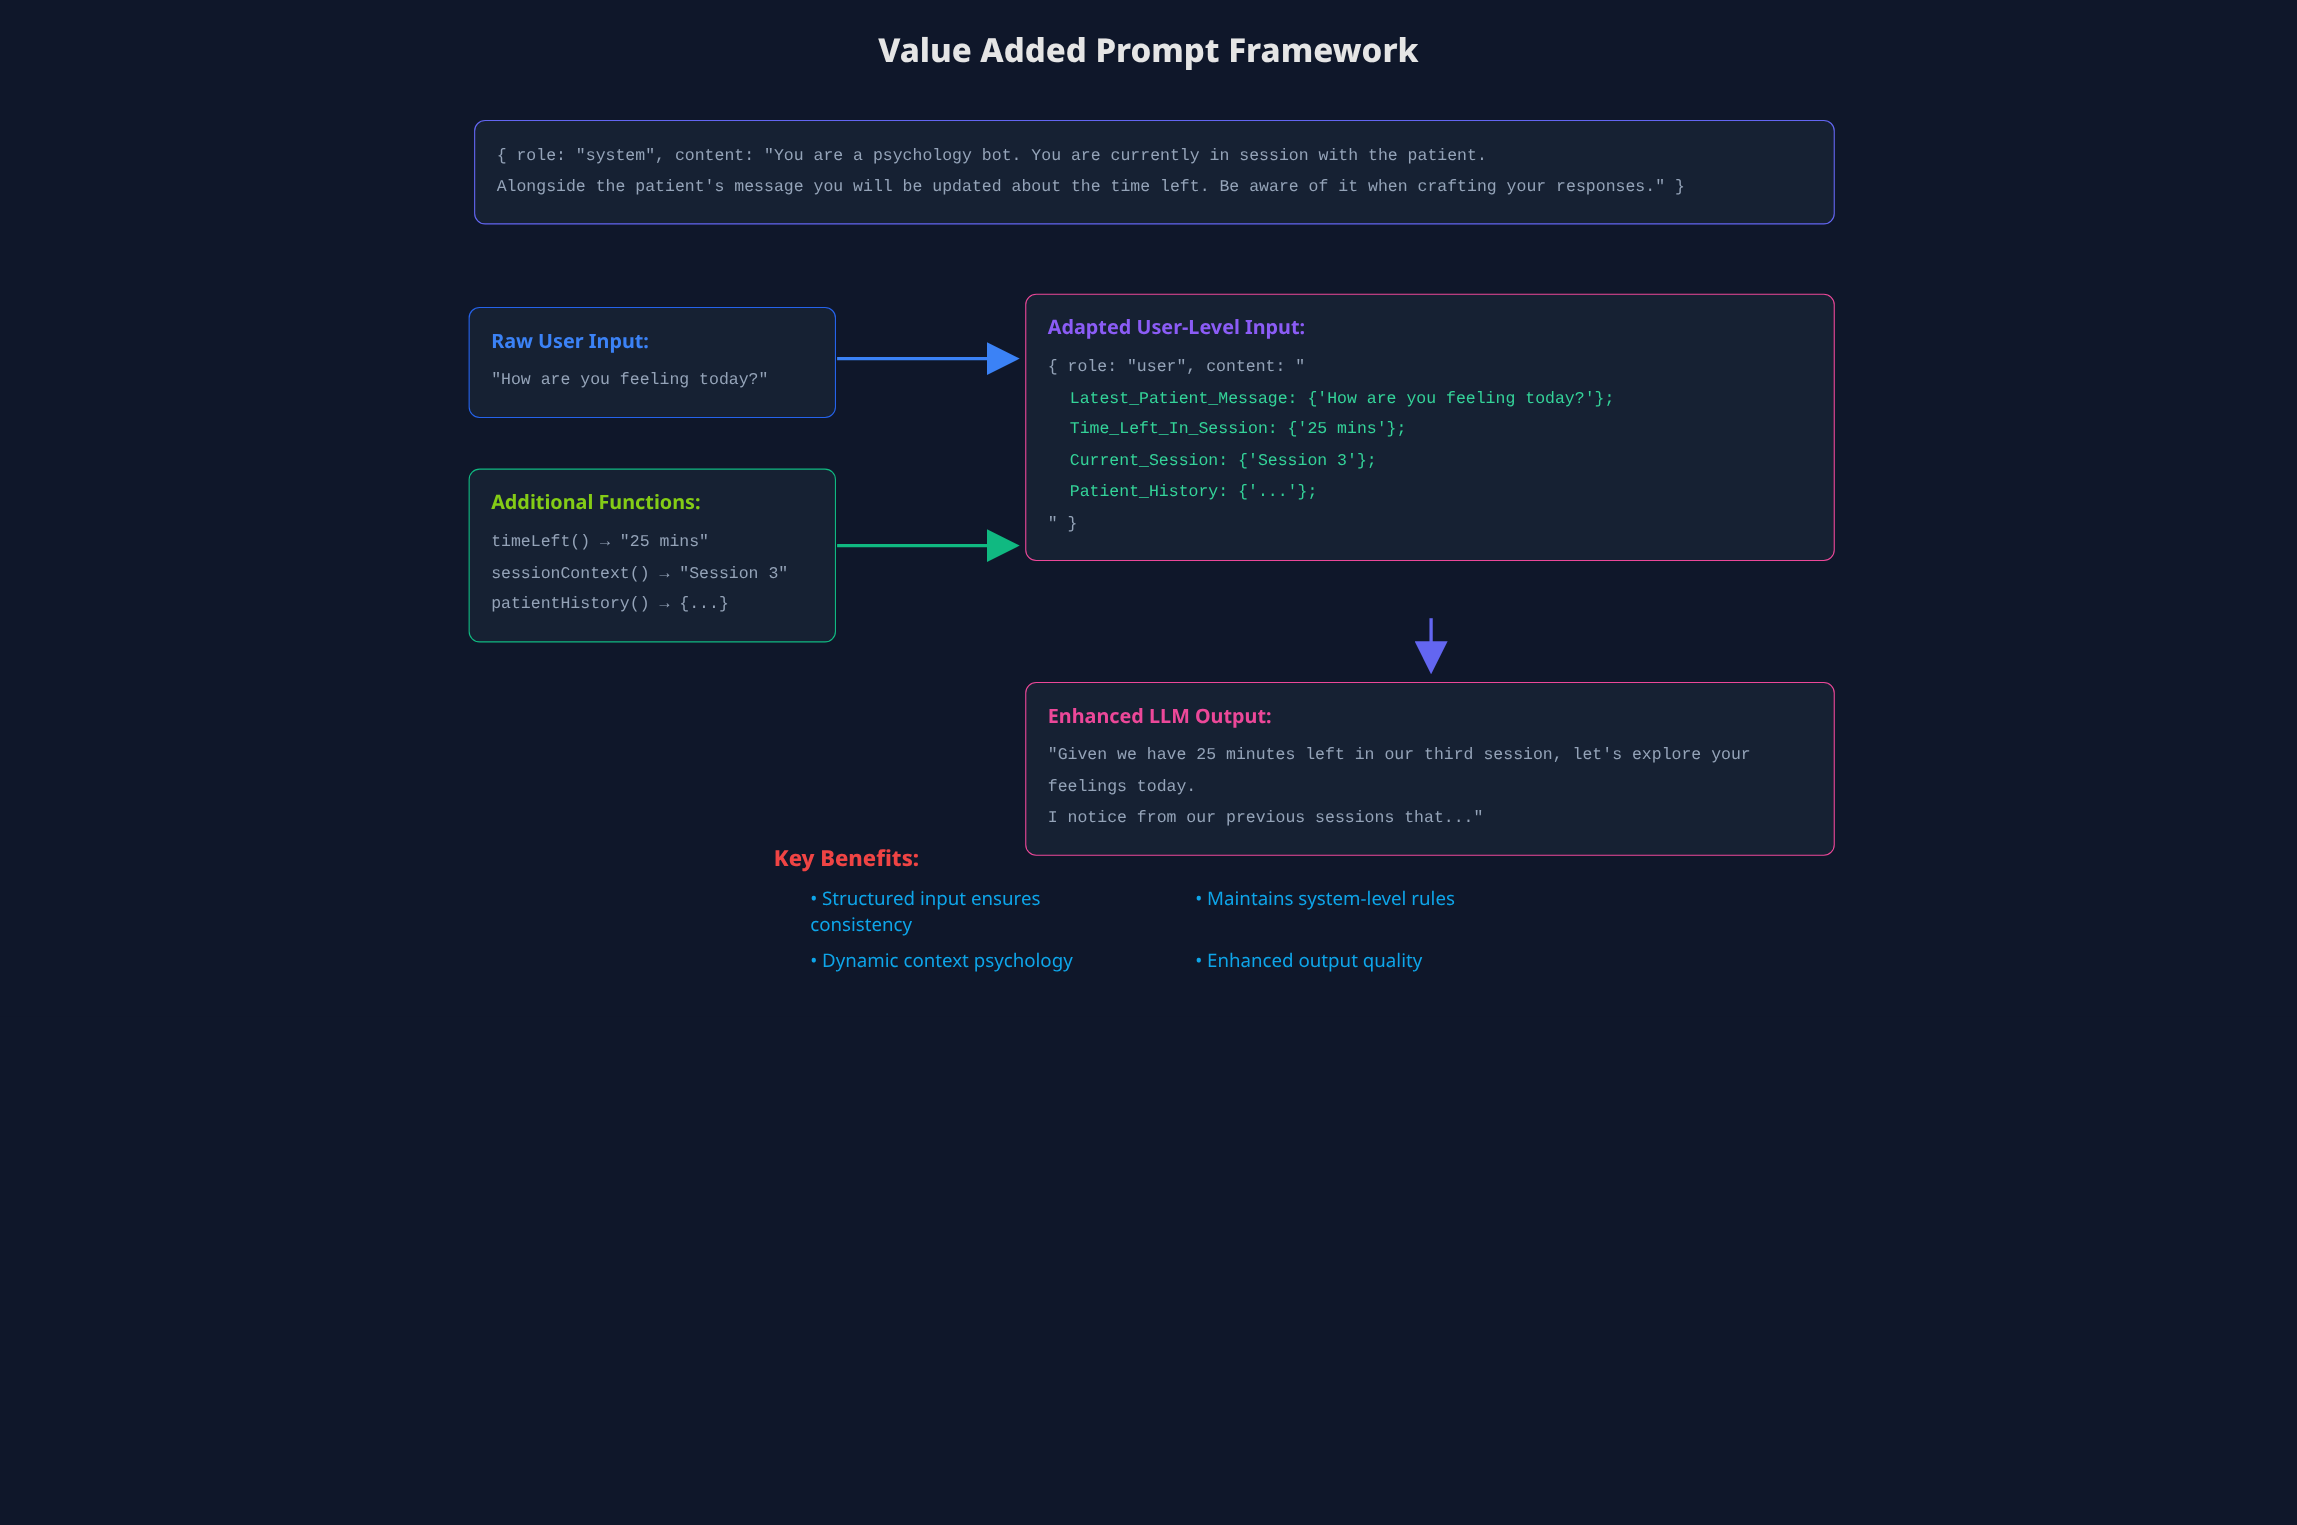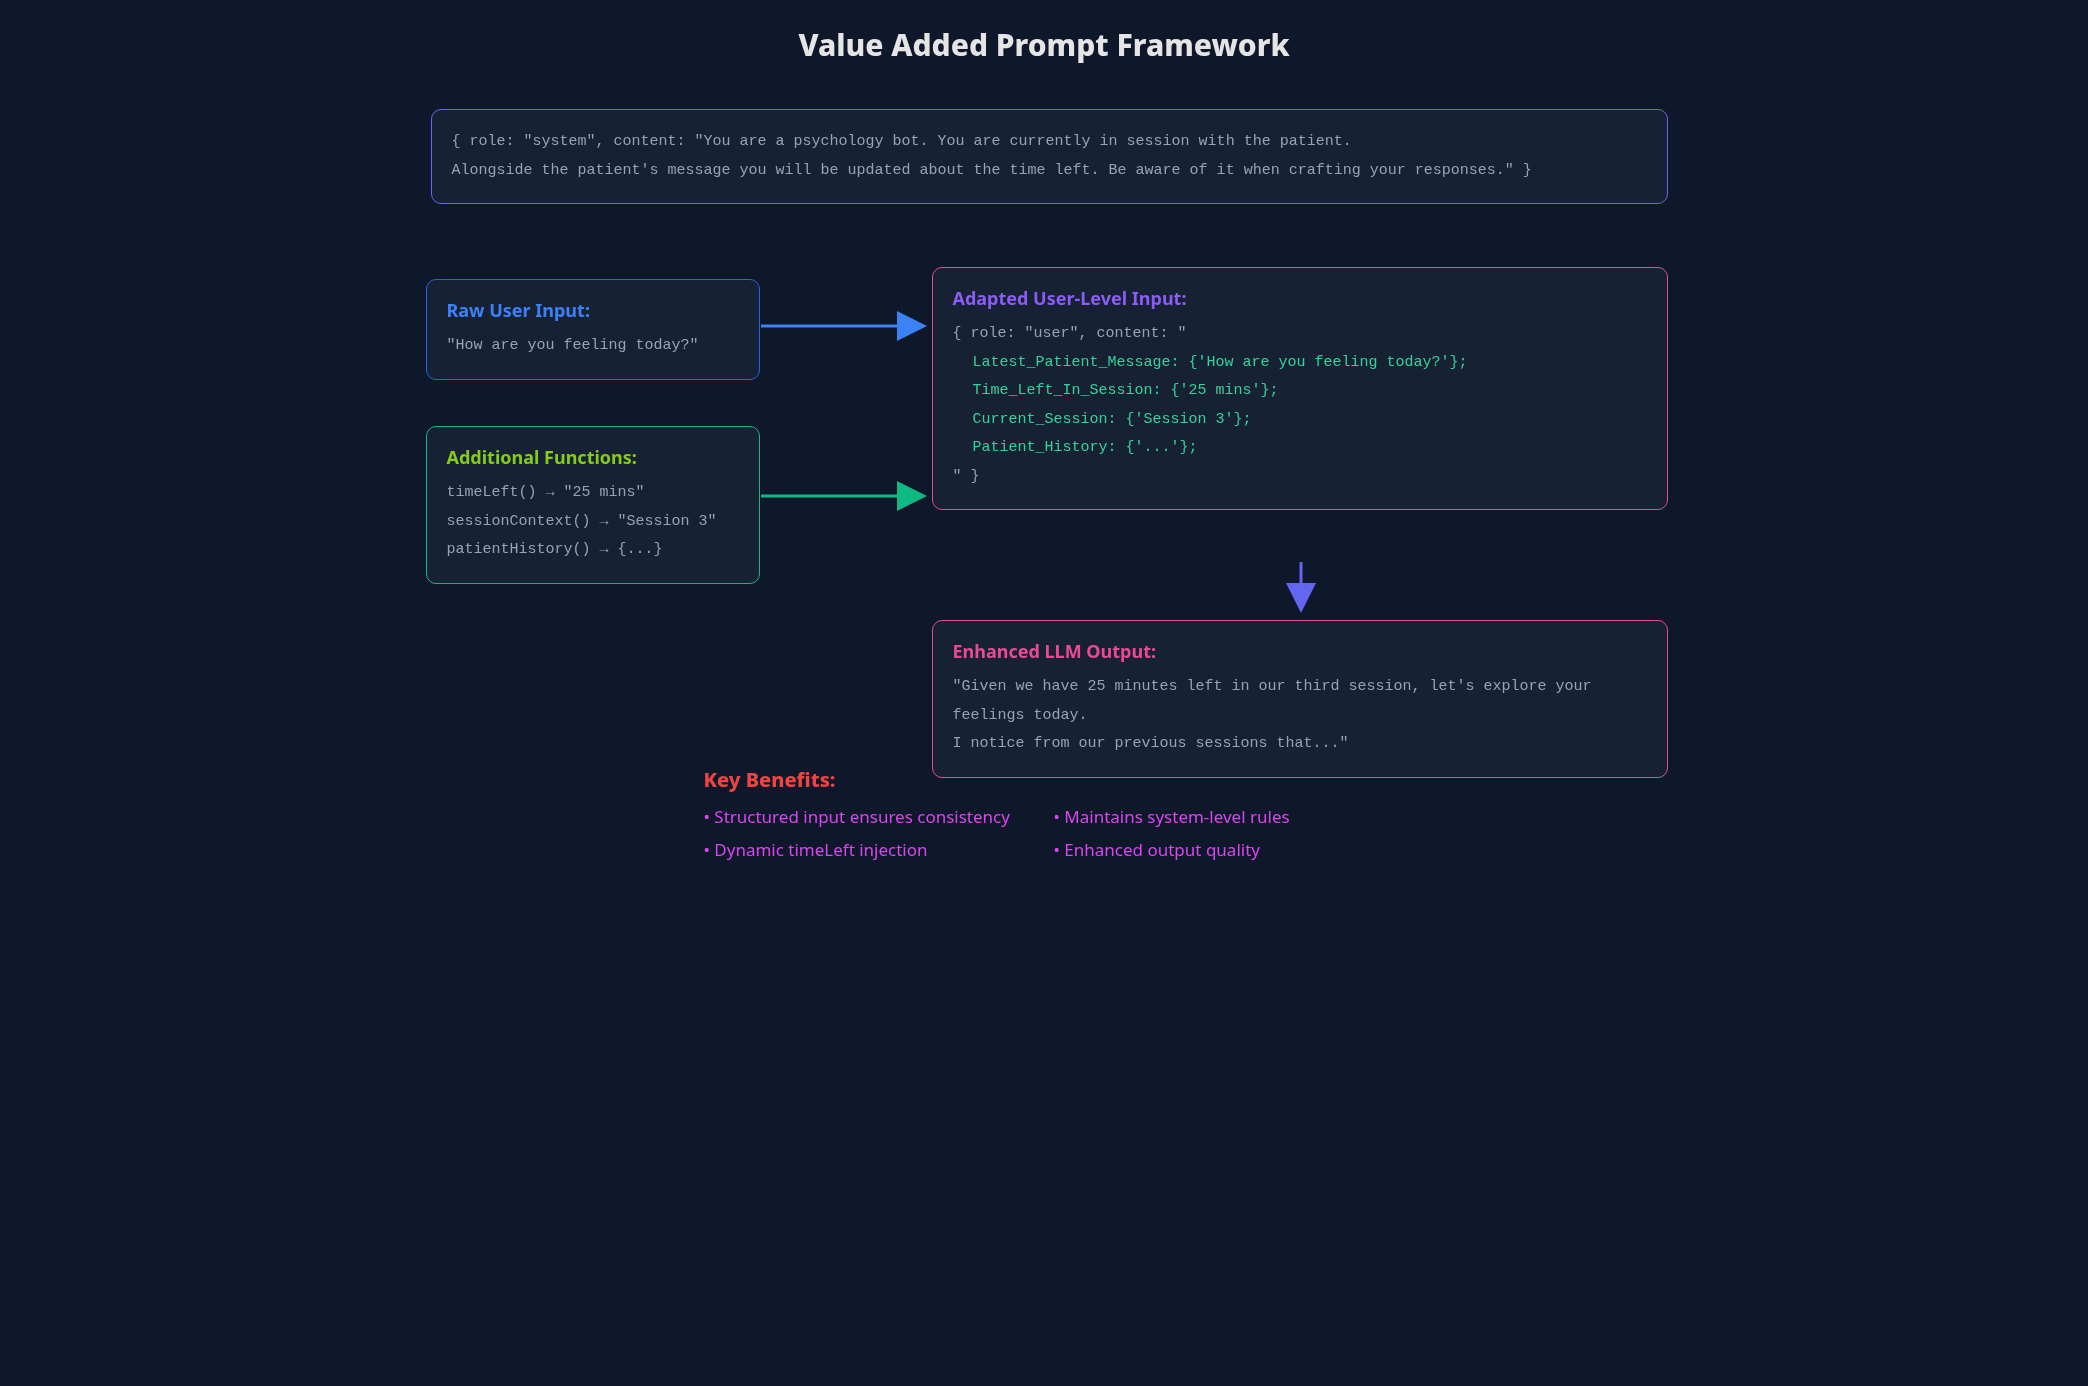--- a/index.html
+++ b/index.html
@@ -21,21 +21,21 @@
   
   .adapt{left:566px;top:267px;width:736px;border:1px solid #ec4899;}
   .adapt .hdr{color:#8b5cf6;}
   
   .out{left:566px;top:620px;width:736px;border:1px solid #ec4899;}
   .out .hdr{color:#ec4899;}
   
   .benefits{position:absolute;left:338px;top:766px;right:60px;}
   .benefits h3{margin:0 0 12px 0;font-size:20px;font-weight:800;color:#ef4444;}
   .benefits ul{list-style:none;margin:0;padding:0;display:grid;grid-template-columns:repeat(2,330px);row-gap:10px;column-gap:20px;}
-  .benefits li{color:#d946ef;font-size:17px;}
+  .benefits li{color:#0ea5e9;font-size:17px;margin-left:33px;}
   
   svg.arrow{position:absolute;overflow:visible;}
 </style>
 </head>
 <body>
 
 <div class="wrap">
   <div class="title">Value Added Prompt Framework</div>
 
   <div class="box sys">
@@ -69,21 +69,21 @@
     <div class="hdr">Enhanced LLM Output:</div>
     <div class="mono">"Given we have 25 minutes left in our third session, let's explore your feelings today.
 I notice from our previous sessions that..."</div>
   </div>
 
   <div class="benefits">
     <h3>Key Benefits:</h3>
     <ul>
       <li>• Structured input ensures consistency</li>
       <li>• Maintains system-level rules</li>
-      <li>• Dynamic timeLeft injection</li>
+      <li>• Dynamic context psychology</li>
       <li>• Enhanced output quality</li>
     </ul>
   </div>
 
   <svg class="arrow" style="left:395px;top:316px;" width="175" height="20">
     <defs>
         <marker id="ah1" markerWidth="10" markerHeight="10" refX="8" refY="5" orient="auto">
           <path d="M0,0 L10,5 L0,10 z" fill="#3b82f6"></path>
         </marker>
       </defs>

